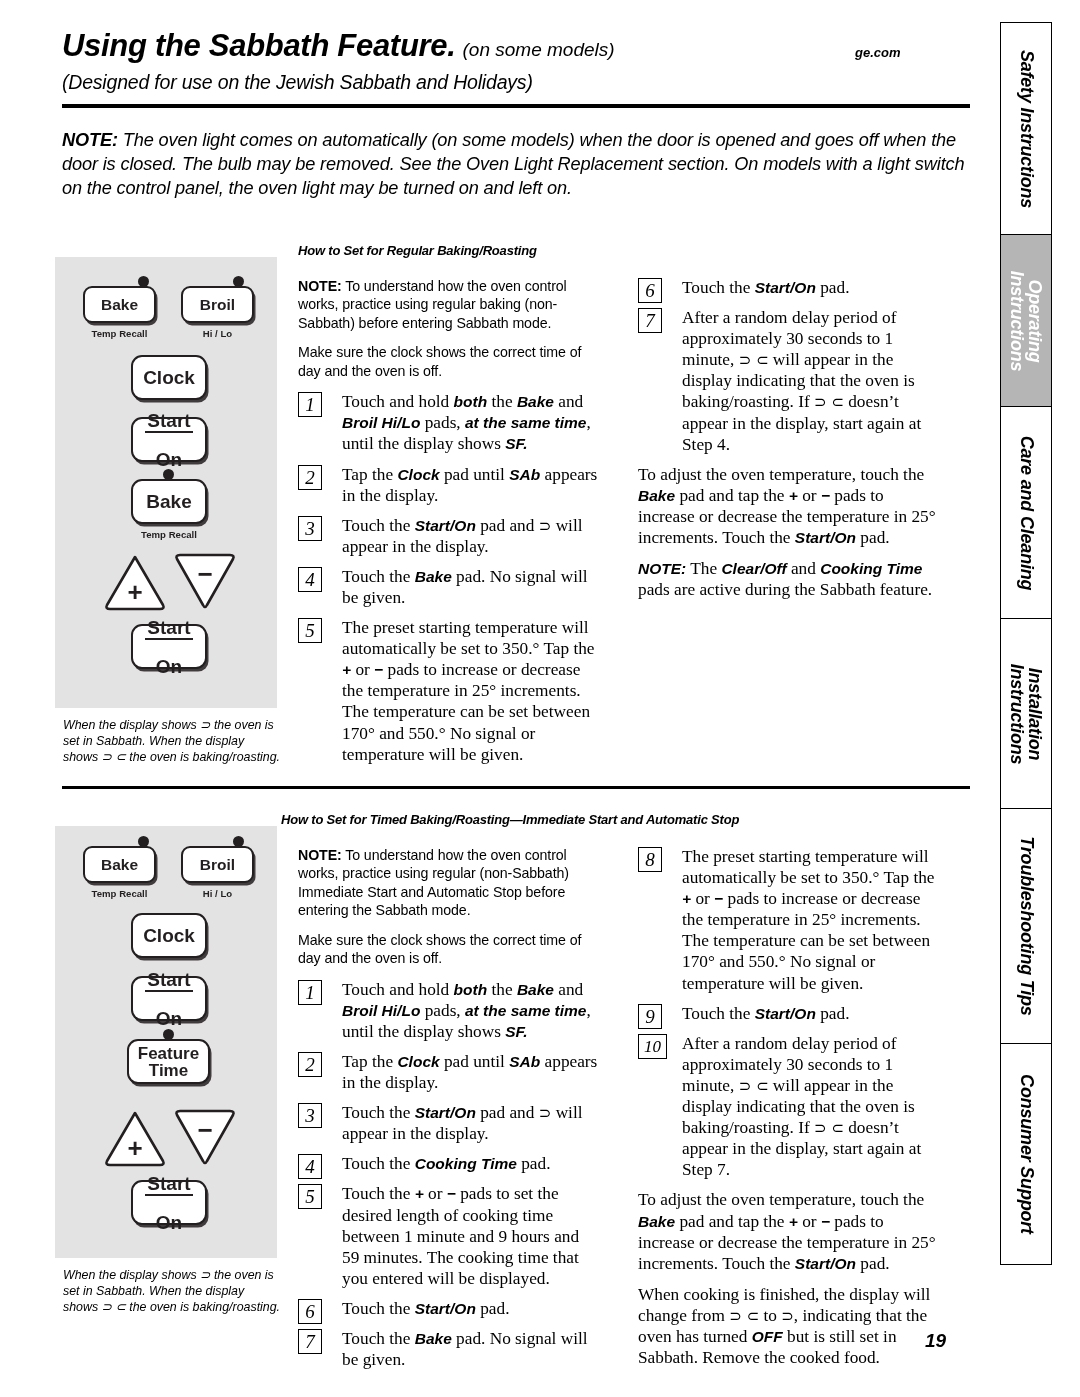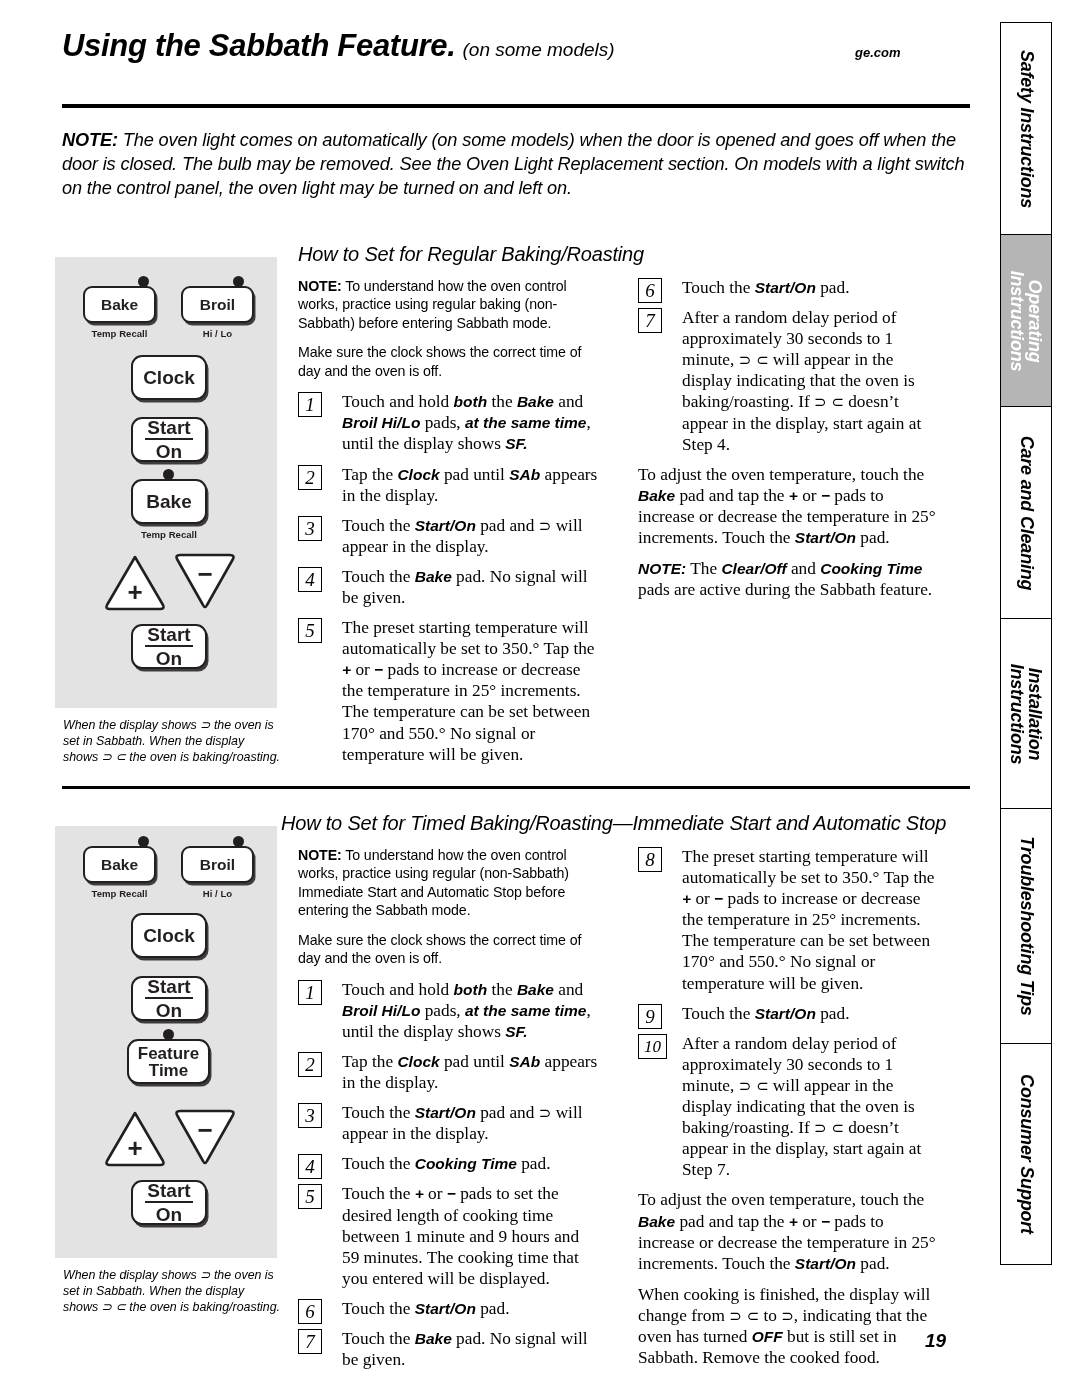--- a/index.html
+++ b/index.html
@@ -47,22 +47,22 @@
   }
   .intro p.note { margin-top: 12px; }
   .intro b { font-weight: bold; font-style: italic; }
 
   
   .section { position: absolute; }
   #section-1 { left: 55px; top: 243px; width: 915px; }
   #section-2 { left: 55px; top: 812px; width: 915px; }
 
   .sec-head {
-    font-weight: normal; font-style: italic;
-    font-size: 20px; letter-spacing: -0.2px;
+    font-weight: bold; font-style: italic;
+    font-size: 13px; letter-spacing: -0.2px;
   }
   #section-1 .sec-head { position: absolute; left: 243px; top: 0; }
   #section-2 .sec-head { position: absolute; left: 226px; top: 0; }
 
   .rule-mid {
     position: absolute; left: 62px; top: 786px;
     width: 908px; height: 3px; background: #000;
   }
 
   
@@ -91,21 +91,21 @@
   }
   .sublabel {
     position: absolute; font-size: 9.6px; font-weight: bold;
     color: #231f20; text-align: center; white-space: nowrap;
   }
   .starton { flex-direction: column; line-height: 1; }
   .starton .s1 {
     border-bottom: 2.2px solid #231f20;
     padding: 0 2px 1px 2px;
   }
-  .starton .s2 { padding-top: 2px; }
+  .starton .s2 { padding-top: 17px; }
 
   .tri { position: absolute; }
   .tri svg { display: block; }
 
   .cap {
     position: absolute; left: 8px;
     width: 218px;
     font-style: italic; font-size: 12.4px; line-height: 1.29;
   }
   #cap-1 { top: 474px; }
@@ -184,20 +184,21 @@
 </style>
 </head>
 <body>
 
 <div class="page">
 
   <div class="header">
     <div class="title-line">
       <span class="title-main">Using the Sabbath Feature.</span><span class="title-sub">(on some models)</span>
     </div>
+    <div class="title-desc">(Designed for use on the Jewish Sabbath and Holidays)</div>
   </div>
   <div class="gecom">ge.com</div>
   <div class="rule-top"></div>
 
   <div class="intro">
     <p class="note"><b>NOTE:</b><span> The oven light comes on automatically (on some models) when the door is opened and goes off when the door is closed. The bulb may be removed. See the Oven Light Replacement section. On models with a light switch on the control panel, the oven light may be turned on and left on.</span></p>
   </div>
 
   <div class="section" id="section-1">
     <div class="sec-head">How to Set for Regular Baking/Roasting</div>

